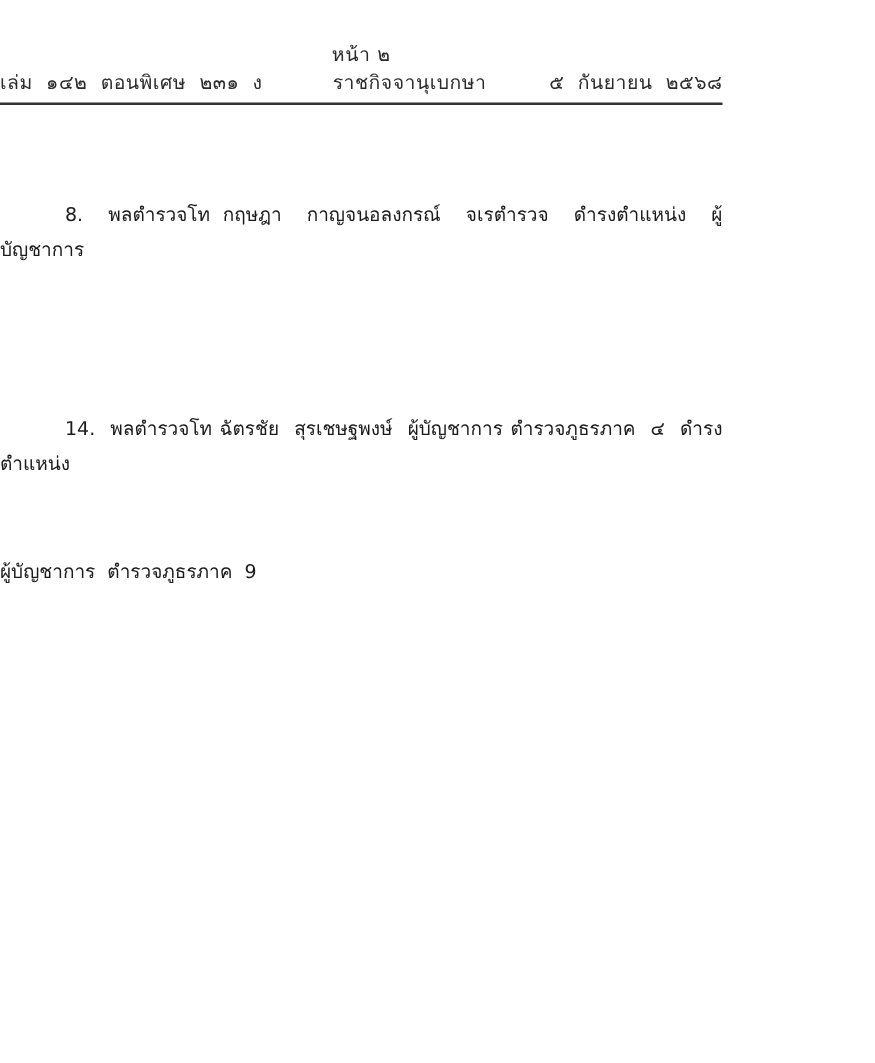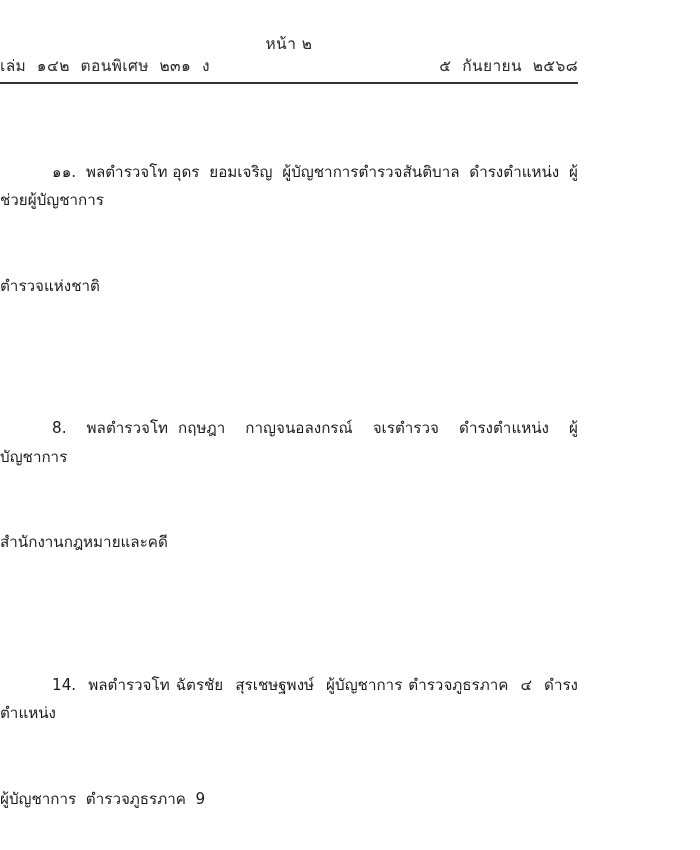--- a/index.html
+++ b/index.html
@@ -109,34 +109,30 @@
 </style>
 </head>
 <body>
 
 <div class="page">
 
   <div class="masthead">
     <div class="masthead-center-top">หน้า ๒</div>
     <div class="masthead-row">
       <div class="masthead-left">เล่ม  ๑๔๒  ตอนพิเศษ  ๒๓๑  ง</div>
+      <div class="masthead-mid">ราชกิจจานุเบกษา</div>
       <div class="masthead-right">๕  กันยายน  ๒๕๖๘</div>
     </div>
   </div>
 
   <div class="rule"></div>
 
   <div class="body-col">
     <p class="entry">
-      <span class="first-line">๑๑.  พลตำรวจโท อุดร  ยอมเจริญ  ผู้บัญชาการตำรวจสันติบาล  ดำรงตำแหน่ง  ผู้ช่วยผู้บัญชาการ</span>
-      <span class="cont-line">ตำรวจแห่งชาติ</span>
-    </p>
-    <p class="entry">
       <span class="first-line">8.  พลตำรวจโท กฤษฎา  กาญจนอลงกรณ์  จเรตำรวจ  ดำรงตำแหน่ง  ผู้บัญชาการ</span>
-      <span class="cont-line">สำนักงานกฎหมายและคดี</span>
     </p>
     <p class="entry">
       <span class="first-line">14.  พลตำรวจโท ฉัตรชัย  สุรเชษฐพงษ์  ผู้บัญชาการ ตำรวจภูธรภาค  ๔  ดำรงตำแหน่ง</span>
       <span class="cont-line">ผู้บัญชาการ  ตำรวจภูธรภาค  9</span>
     </p>
 
   </div>
 
 </div>
 

